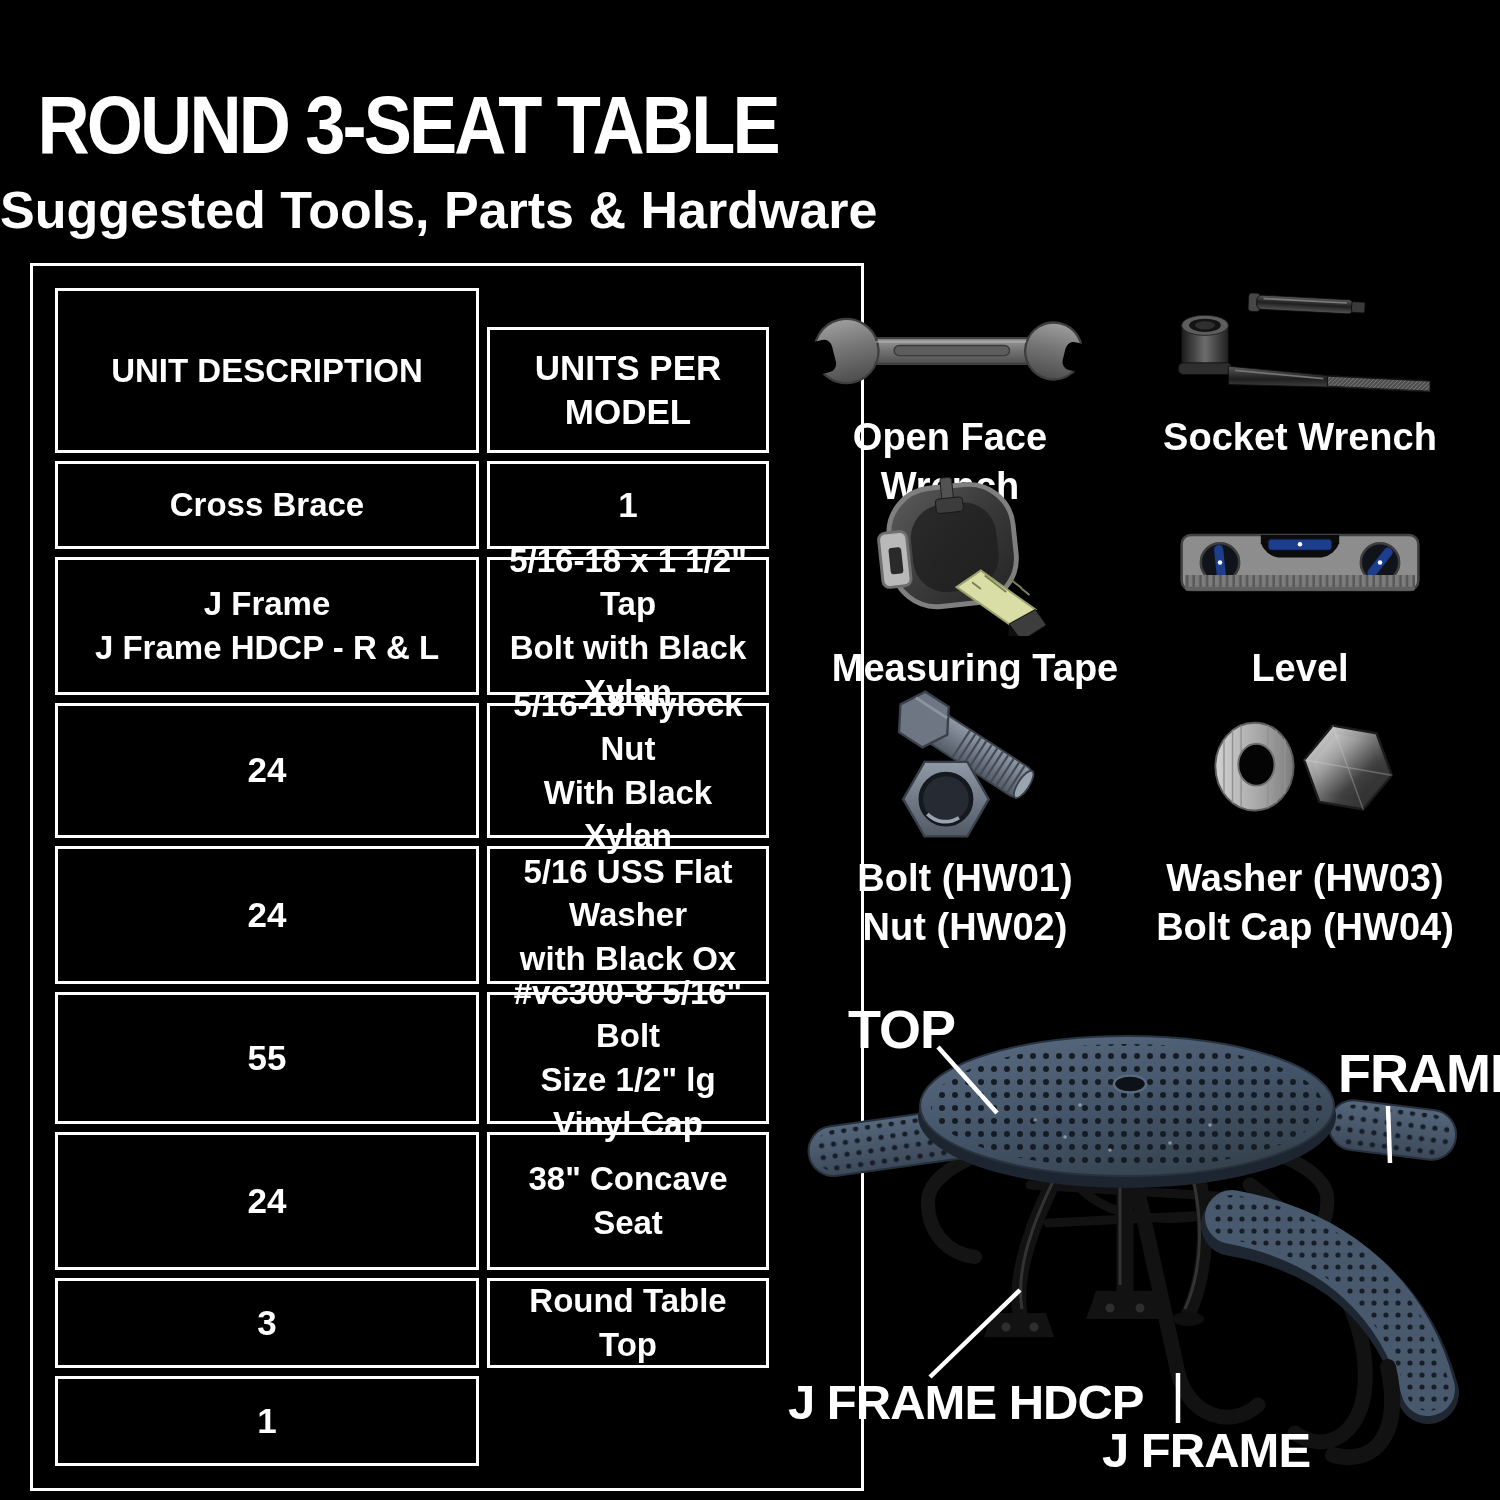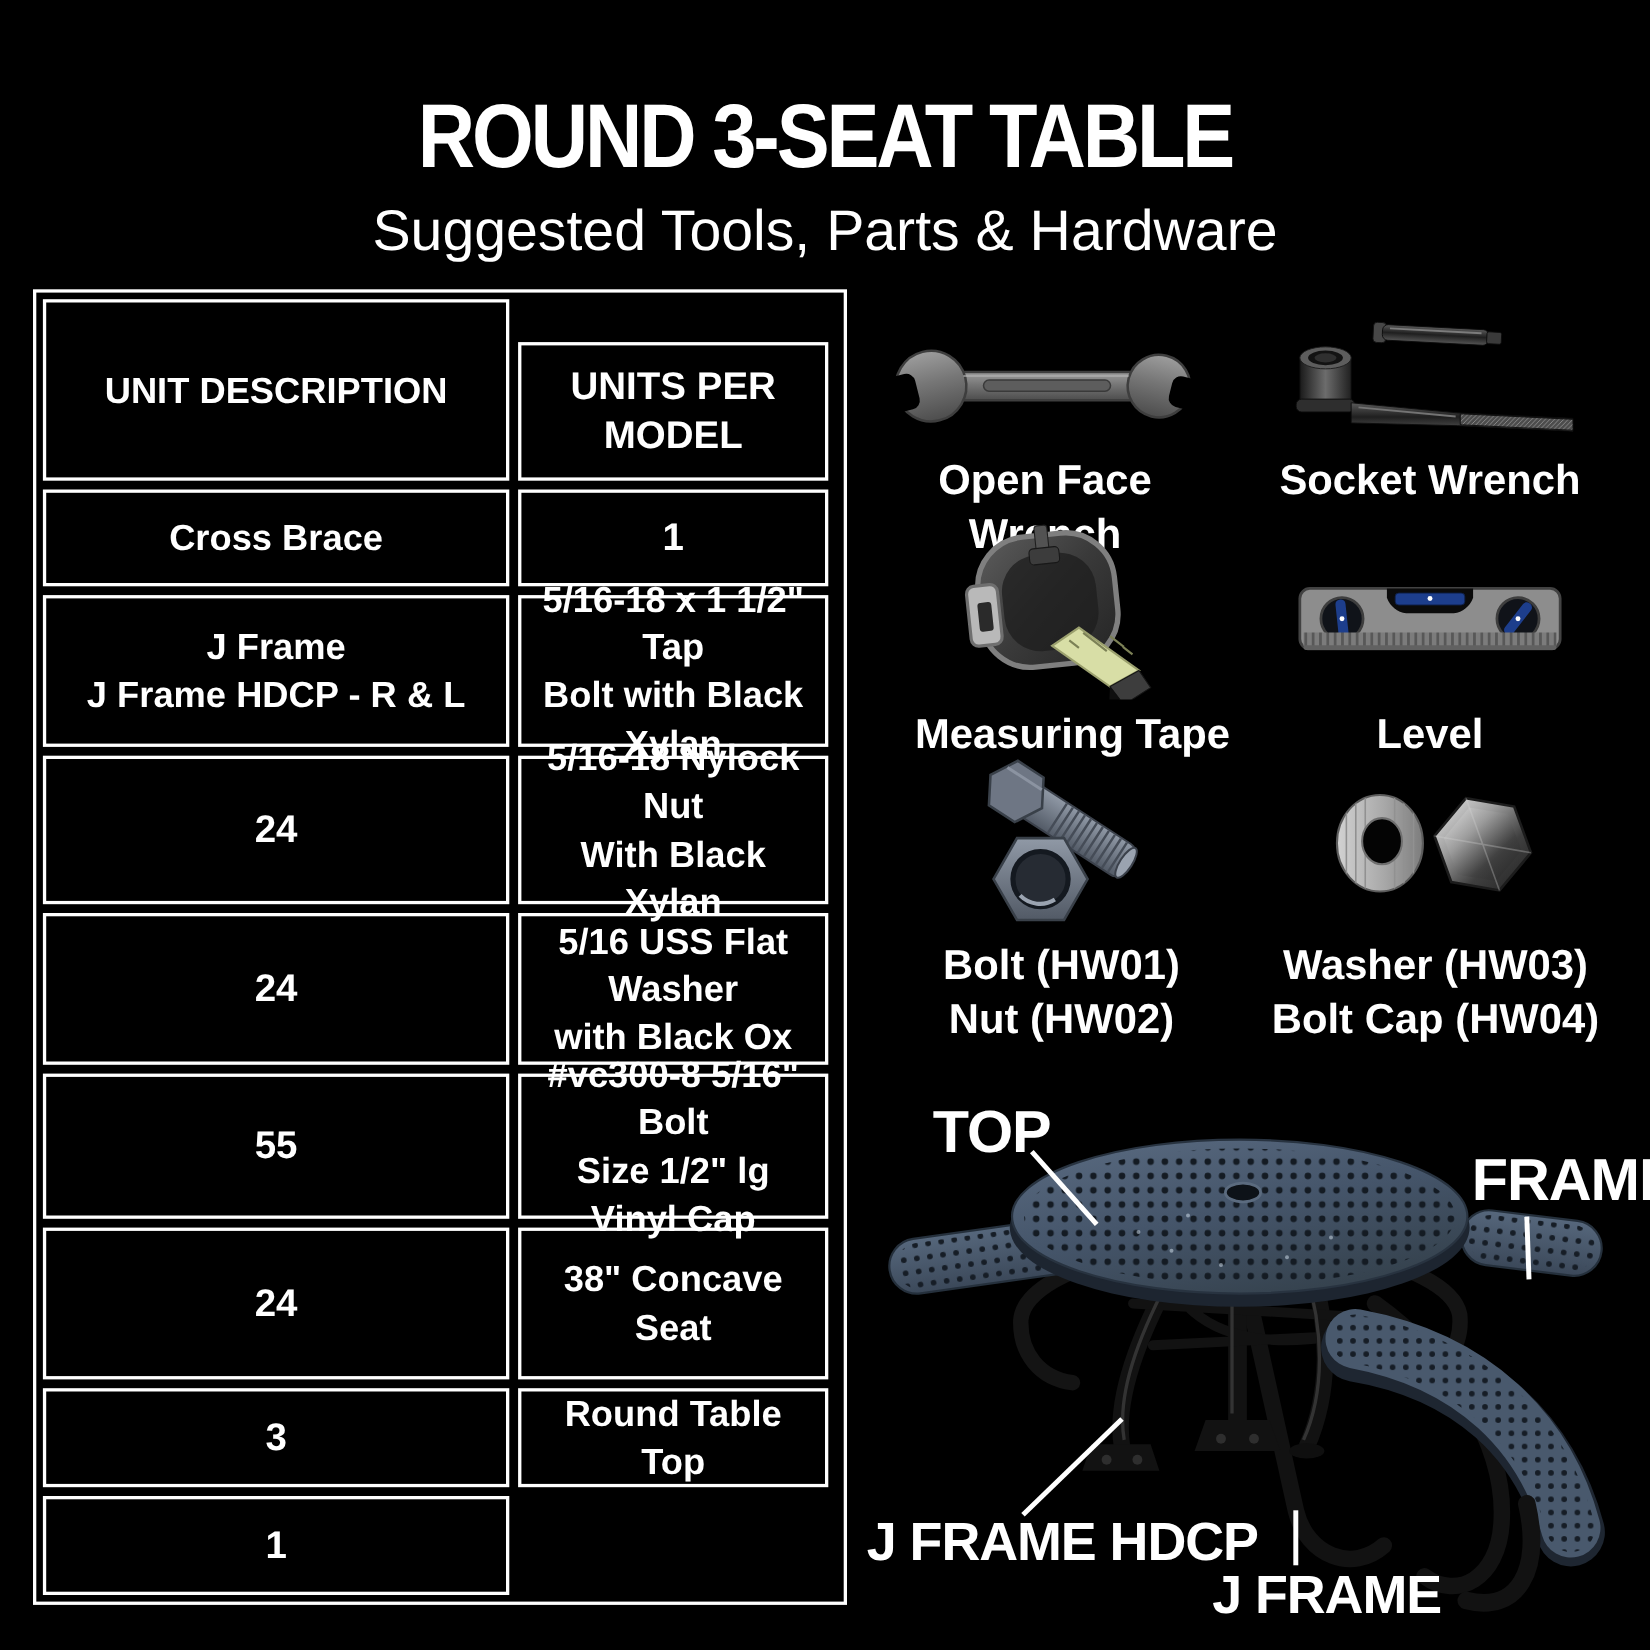--- a/index.html
+++ b/index.html
@@ -1,32 +1,32 @@
 <!DOCTYPE html>
 <html><head>
 <meta charset="utf-8">
 <style>
   html,body{margin:0;padding:0;background:#000;}
   .page{
     position:relative;width:1500px;height:1500px;background:#000;overflow:hidden;
     font-family:"Liberation Sans", sans-serif;color:#fff;
   }
   
-  .hdr{position:absolute;left:0;top:84px;width:100%;text-align:center;}
+  .hdr{position:absolute;left:0;top:84px;width:100%;}
   .title{
     font-size:76px;font-weight:bold;letter-spacing:-3px;line-height:1;
     transform:scaleX(.95) scaleY(1.08);transform-origin:center top;margin:0;
   }
   .subtitle{
-    font-size:52px;font-weight:normal;letter-spacing:0;line-height:1;margin:24px 0 0 0;
+    font-size:52px;font-weight:bold;letter-spacing:0;line-height:1;margin:24px 0 0 0;
   }
   
   .parts-table{
-    position:absolute;left:30px;top:263px;width:740px;box-sizing:border-box;
-    border:3px solid #fff;padding:6px;display:grid;
+    position:absolute;left:30px;top:263px;width:834px;box-sizing:border-box;
+    border:3px solid #fff;padding:22px;display:grid;
     grid-template-columns:424px 282px;
     grid-template-rows:165px 88px 138px 135px 138px 132px 138px 90px 90px;
     gap:8px;
   }
   .cell{
     border:3px solid #fff;box-sizing:border-box;
     display:flex;align-items:center;justify-content:center;
     text-align:center;font-weight:bold;white-space:pre-line;line-height:1.32;
     padding:0 14px;
   }

